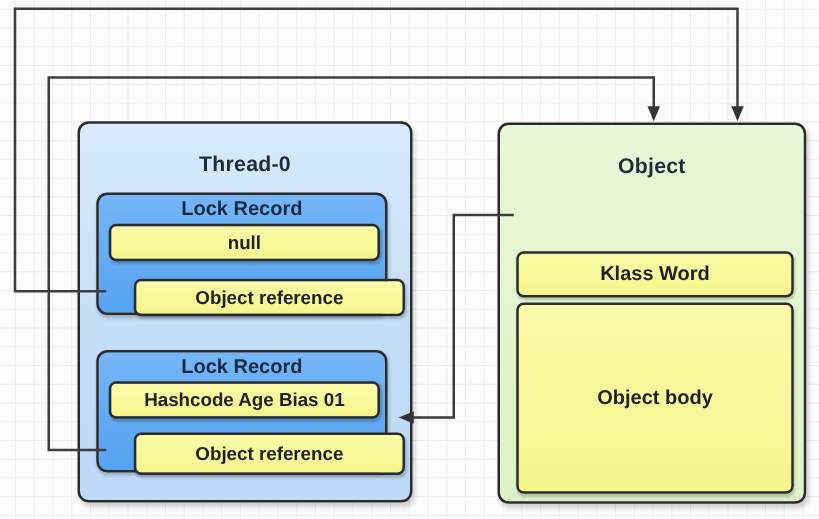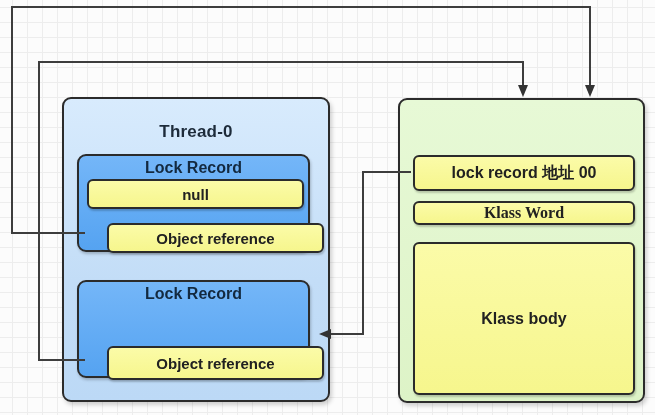--- a/index.html
+++ b/index.html
@@ -70,21 +70,21 @@
     font-size:15px;
     color:#212121;
     box-shadow:1px 2px 2px rgba(0,0,0,0.2);
   }
   .lr-field{left:8px;width:217px;height:30px;}
   .lr-field.f0{top:23px;}
   .lr-field.f1{top:67px;margin-left:20px;}
   .lock-record.second .lr-field.f1{top:64px;height:34px;}
   .obj-field{left:13px;width:222px;}
   .obj-field.f0{top:55px;height:36px;font-size:16px;}
-  .obj-field.f1{top:101px;height:24px;font-size:16px;font-family:Liberation Serif, serif;}
+  .obj-field.f1{top:101px;height:37px;font-size:16px;}
   .obj-field.f2{top:142px;height:153px;font-size:16px;}
   svg.wires{
     position:absolute;left:0;top:0;
     pointer-events:none;
     z-index:5;
   }
 </style>
 </head>
 <body>
 
@@ -98,35 +98,36 @@
       <div class="field lr-field f0">
         <span>null</span>
       </div>
       <div class="field lr-field f1">
         <span>Object reference</span>
       </div>
     </div>
 
     <div class="lock-record second">
       <div class="lock-record-title">Lock Record</div>
+      <div class="field lr-field f0">
+        <span>Hashcode Age Bias 01</span>
+      </div>
       <div class="field lr-field f1">
         <span>Object reference</span>
       </div>
     </div>
   </div>
 
   <div class="node object-box">
-    <div class="field obj-field f0">
-      <span>lock record 地址 00</span>
-    </div>
+    <div class="node-title">Object</div>
     <div class="field obj-field f1">
       <span>Klass Word</span>
     </div>
     <div class="field obj-field f2">
-      <span>Klass body</span>
+      <span>Object body</span>
     </div>
   </div>
 
   <svg class="wires" width="655" height="415" viewBox="0 0 655 415">
 
     <g>
       <polyline points="85,233 12,233 12,7 590,7 590,94" fill="none" stroke="#3d3d3d" stroke-width="2"></polyline>
       <polygon points="585,85 595,85 590,97" fill="#333333"></polygon>
     </g>
 

